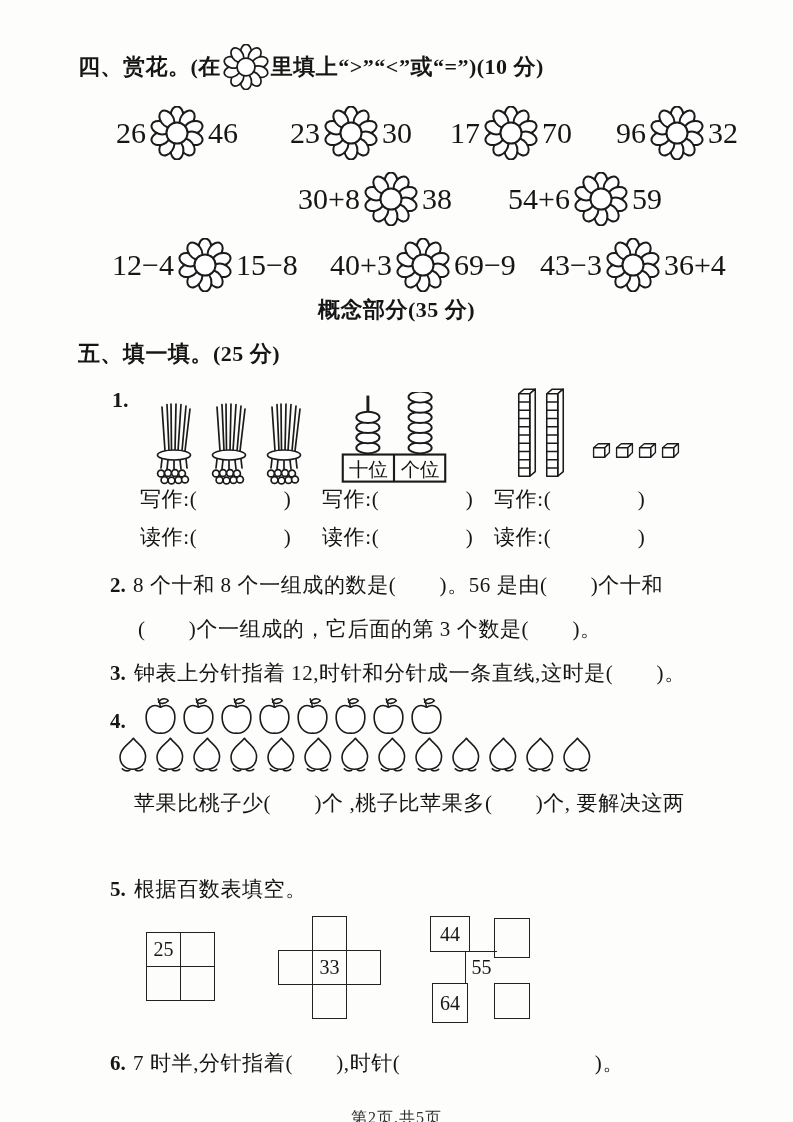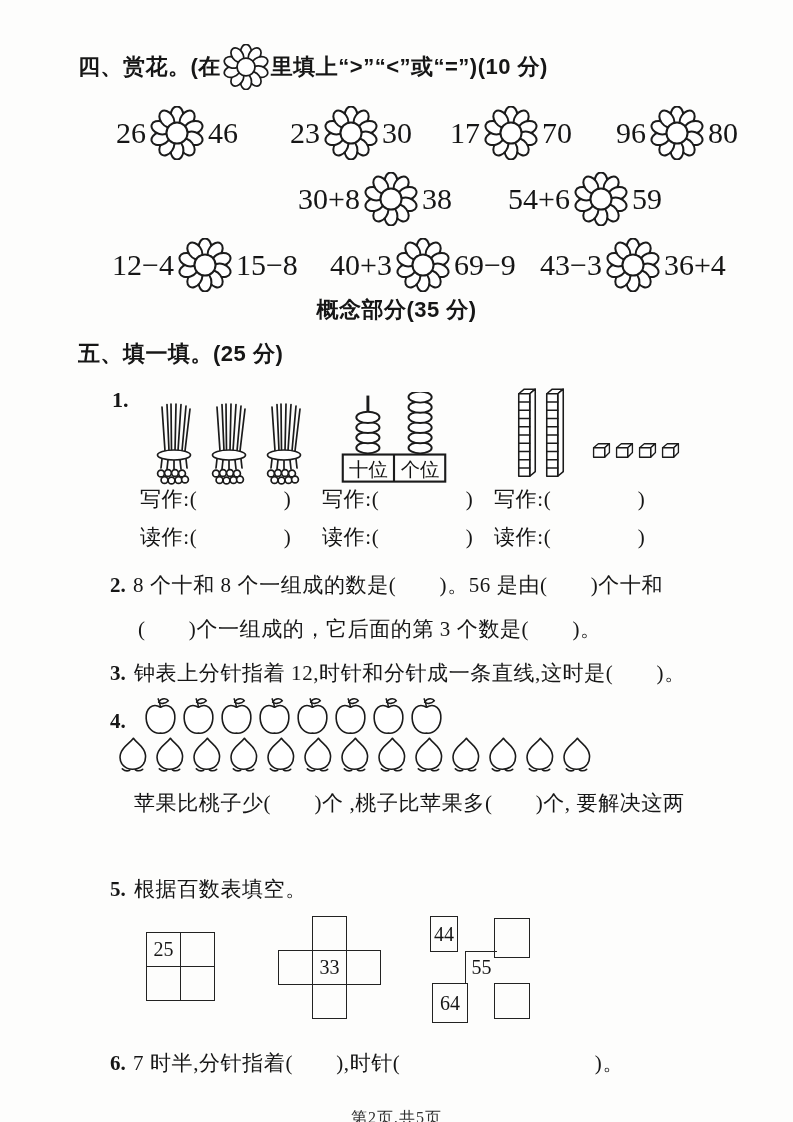--- a/index.html
+++ b/index.html
@@ -2,21 +2,21 @@
 <html><head>
 <meta charset="utf-8">
 <style>
   html,body{margin:0;padding:0;background:#ffffff;}
   .sheet{
     position:relative;width:793px;height:1122px;margin:0 auto;
     background:#fdfdfc;color:#161616;overflow:hidden;
     font-family:"Liberation Serif",serif;
   }
   .t{position:absolute;white-space:nowrap;line-height:1.25;}
-  .h{font-family:Liberation Sans, sans-serif;font-weight:700;font-size:22px;letter-spacing:.5px;}
+  .h{font-family:Liberation Serif, serif;font-weight:700;font-size:22px;letter-spacing:.5px;}
   .body{font-size:21px;letter-spacing:.6px;}
   .num{font-weight:700;font-size:21px;}
   .cmp{font-size:30px;display:inline-flex;align-items:center;gap:4px;position:absolute;}
   .frow{position:absolute;left:0;width:793px;height:58px;}
   .center{left:0;width:793px;text-align:center;}
   
   .ic{display:block;}
   .ic-flower{width:54px;height:54px;}
   .ic-flower-sm{width:46px;height:46px;}
   .ic-bundle{width:46px;height:86px;}
@@ -126,21 +126,21 @@
       <svg class="ic ic-flower">
           <use href="#flower" xlink:href="#flower"></use>
         </svg>
       <span>70</span>
     </span>
     <span class="cmp" style="left:616px">
       <span>96</span>
       <svg class="ic ic-flower">
           <use href="#flower" xlink:href="#flower"></use>
         </svg>
-      <span>80</span>
+      <span>32</span>
     </span>
   </div>
 
   <div class="frow" style="top:172px">
     <span class="cmp" style="left:298px">
       <span>30+8</span>
       <svg class="ic ic-flower">
           <use href="#flower" xlink:href="#flower"></use>
         </svg>
       <span>38</span>
@@ -341,21 +341,21 @@
     <div class="gc" style="left:34px;top:0;width:35px;height:35px"></div>
     <div class="gc" style="left:0;top:34px;width:35px;height:35px"></div>
     <div class="gc" style="left:34px;top:34px;width:35px;height:35px">
         <span>33</span>
       </div>
     <div class="gc" style="left:68px;top:34px;width:35px;height:35px"></div>
     <div class="gc" style="left:34px;top:68px;width:35px;height:35px"></div>
   </div>
 
   <div class="grid" style="left:430px;top:916px;width:101px;height:103px">
-    <div class="gc" style="left:0;top:0;width:28px;height:36px">
+    <div class="gc" style="left:0;top:0;width:40px;height:36px">
         <span>44</span>
       </div>
     <div class="gc" style="left:64px;top:2px;width:36px;height:40px"></div>
     <div class="gc-open" style="left:35px;top:35px;width:32px;height:32px">
         <span>55</span>
       </div>
     <div class="gc" style="left:2px;top:67px;width:36px;height:40px">
         <span>64</span>
       </div>
     <div class="gc" style="left:64px;top:67px;width:36px;height:36px"></div>

